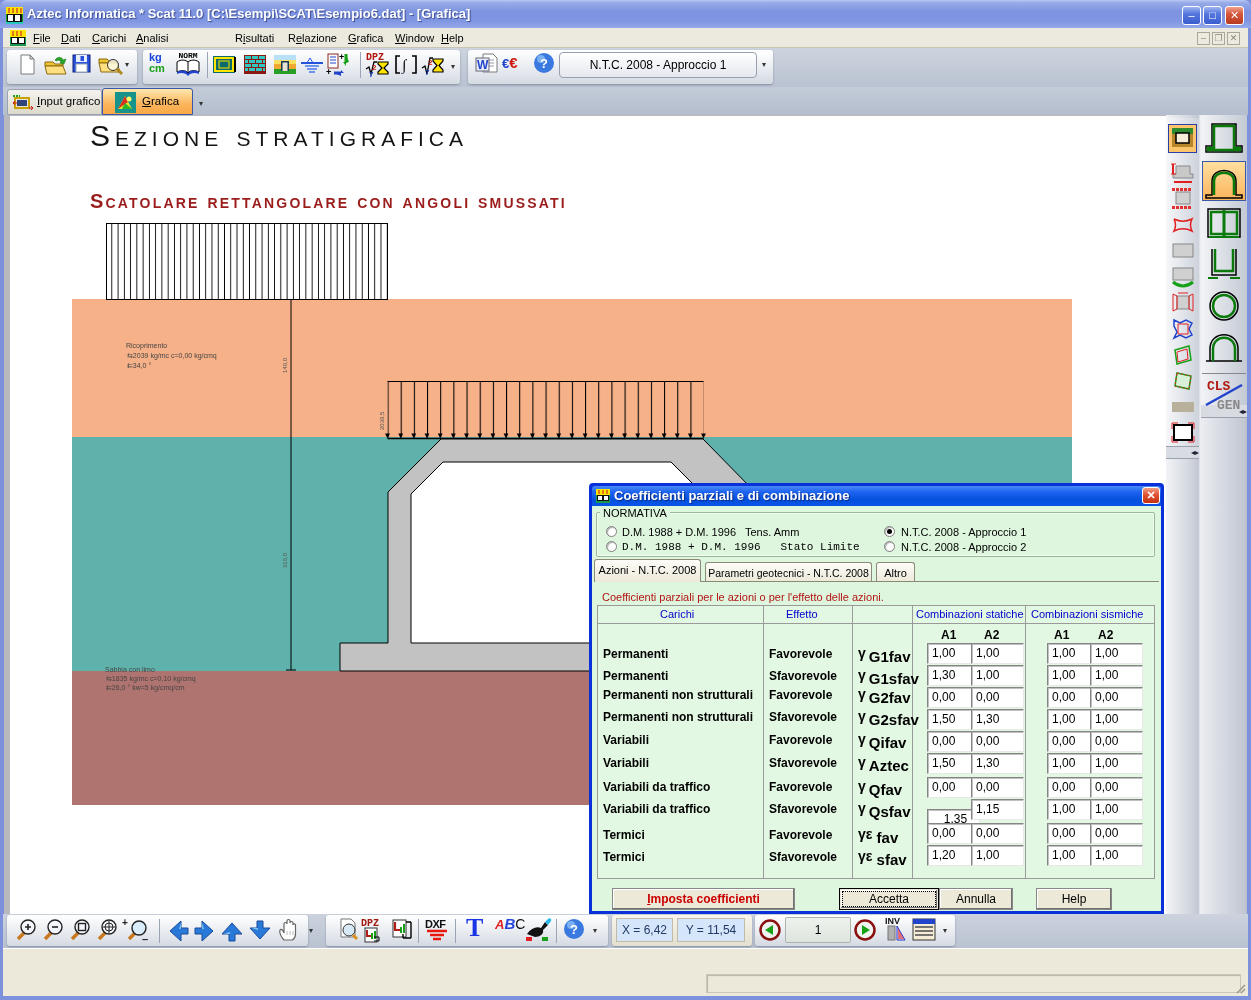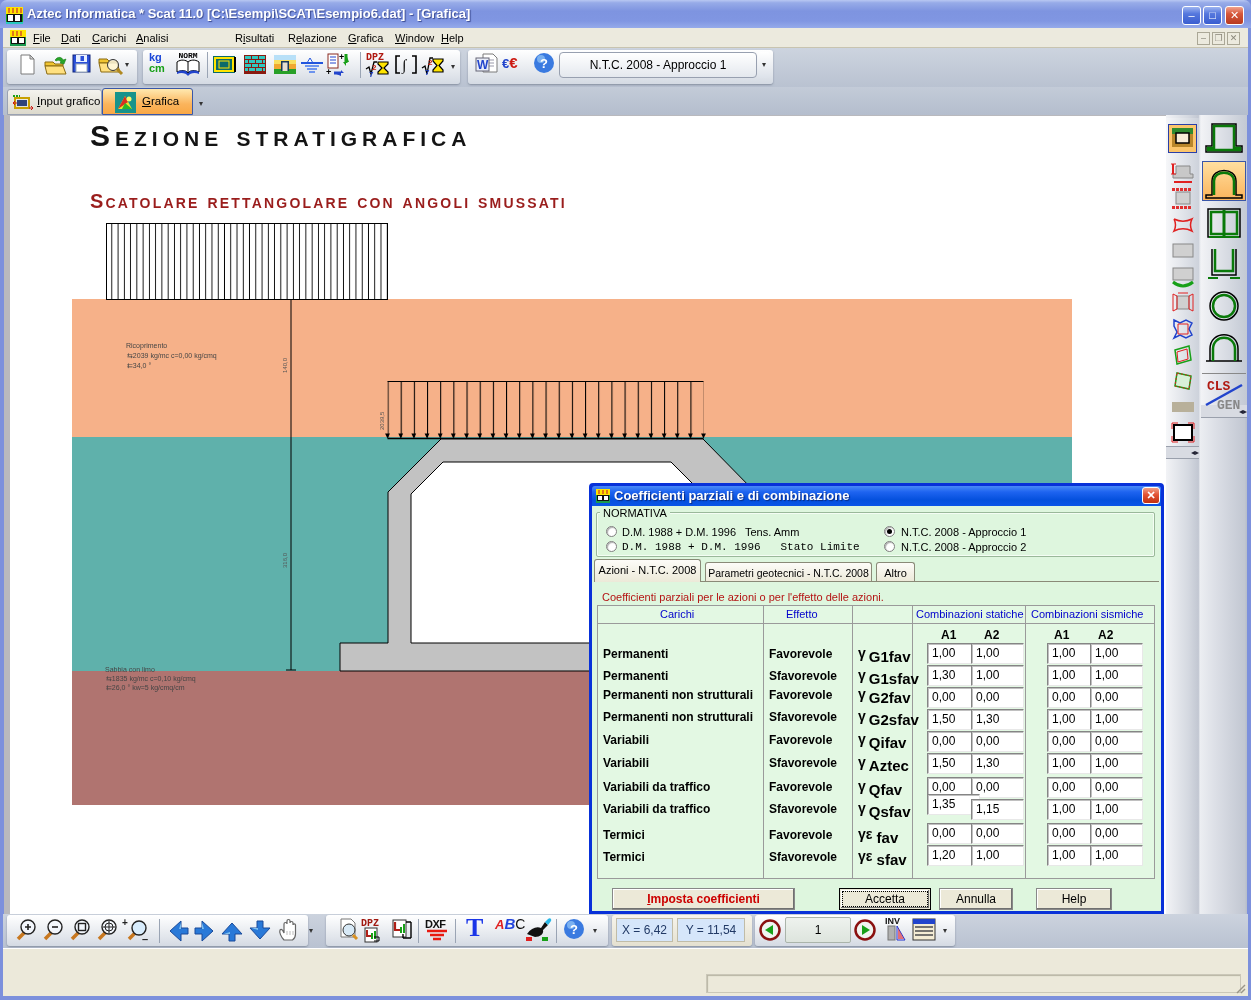--- a/index.html
+++ b/index.html
@@ -27,21 +27,21 @@
   background:linear-gradient(#ffffff,#e2e6ec 70%,#d4dae3); box-shadow:0 1px 2px rgba(80,90,110,.5); }
 .tsep { position:absolute; top:4px; width:1px; height:26px; background:#9aa4b4; }
 .tdrop { position:absolute; font-size:8px; color:#333; }
 
 
 #tabrow { left:3px; top:87px; width:1245px; height:28px; background:linear-gradient(#c3cbd8,#b4bdcd); }
 #canvas { left:10px; top:116px; width:1156px; height:798px; background:#fff; }
 #canvasframe { left:4px; top:115px; width:1162px; height:799px; background:#b9b9bd; }
 
 
-#h1 { left:90px; top:119px; color:#141414; font-weight:bold; font-variant:small-caps; font-size:30px; letter-spacing:5px; }
+#h1 { left:90px; top:119px; color:#141414; font-weight:normal; font-variant:small-caps; font-size:30px; letter-spacing:5px; }
 #h2 { left:90px; top:190px; color:#9a1d1c; font-weight:bold; font-variant:small-caps; font-size:20px; letter-spacing:2.2px; }
 
 
 #sidebar { left:1166px; top:115px; width:81px; height:799px;
   background:linear-gradient(90deg, #f2f3f6 0%, #d4d8e0 28%, #c2c7d2 40%, #eceef2 42%, #dde0e7 60%, #c2c7d2 97%, #b6bdca 100%); }
 
 
 #dialog { left:589px; top:483px; width:575px; height:431px; background:#0831d9;
   border:3px solid #0831d9; border-radius:4px 4px 0 0; }
 #dlgtitle { left:0; top:0; width:569px; height:20px; border-radius:3px 3px 0 0;
@@ -557,42 +557,42 @@
       <div class="rowlab" style="left:5px; top:174px;">Variabili da traffico</div>
       <div class="rowlab" style="left:171px; top:174px;">Favorevole</div>
       <div class="gam" style="left:260px; top:172px;">γ<sub> Qfav</sub></div>
       <div class="cell" style="left:329px; top:171px;">0,00</div>
       <div class="cell" style="left:373px; top:171px;">0,00</div>
       <div class="cell" style="left:449px; top:171px;">0,00</div>
       <div class="cell" style="left:492px; top:171px;">0,00</div>
       <div class="rowlab" style="left:5px; top:196px;">Variabili da traffico</div>
       <div class="rowlab" style="left:171px; top:196px;">Sfavorevole</div>
       <div class="gam" style="left:260px; top:194px;">γ<sub> Qsfav</sub></div>
-      <div class="cell" style="left:329px; top:188px;">1,35</div>
+      <div class="cell" style="left:329px; top:203px;text-align:center;">1,35</div>
       <div class="cell" style="left:373px; top:193px;">1,15</div>
       <div class="cell" style="left:449px; top:193px;">1,00</div>
       <div class="cell" style="left:492px; top:193px;">1,00</div>
       <div class="rowlab" style="left:5px; top:222px;">Termici</div>
       <div class="rowlab" style="left:171px; top:222px;">Favorevole</div>
       <div class="gam" style="left:260px; top:220px;">γε<sub>&nbsp;fav</sub></div>
       <div class="cell" style="left:329px; top:217px;">0,00</div>
       <div class="cell" style="left:373px; top:217px;">0,00</div>
       <div class="cell" style="left:449px; top:217px;">0,00</div>
       <div class="cell" style="left:492px; top:217px;">0,00</div>
       <div class="rowlab" style="left:5px; top:244px;">Termici</div>
       <div class="rowlab" style="left:171px; top:244px;">Sfavorevole</div>
       <div class="gam" style="left:260px; top:242px;">γε<sub>&nbsp;sfav</sub></div>
       <div class="cell" style="left:329px; top:239px;">1,20</div>
       <div class="cell" style="left:373px; top:239px;">1,00</div>
       <div class="cell" style="left:449px; top:239px;">1,00</div>
       <div class="cell" style="left:492px; top:239px;">1,00</div>
     </div>
 
     <div class="dbtn" style="left:20px; width:183px; color:#cc0000; font-weight:bold;"><u>I</u>mposta coefficienti</div>
-    <div class="dbtn" id="btnaccetta" style="left:247px; width:92px;">Accetta</div>
+    <div class="dbtn" id="btnaccetta" style="left:247px; width:100px;">Accetta</div>
     <div class="dbtn" style="left:347px; width:74px;">Annulla</div>
     <div class="dbtn" style="left:444px; width:76px;">Help</div>
   </div>
 </div>
 
 <div class="abs" id="btoolbar">
   <div class="chunk" style="left:4px; width:301px; top:1px; height:31px;"></div>
   <div class="chunk" style="left:323px; width:282px; top:1px; height:31px;"></div>
   <div class="chunk" style="left:609px; width:140px; top:1px; height:31px; background:linear-gradient(#f7f5ec,#e4e0d0);"></div>
   <div class="chunk" style="left:752px; width:200px; top:1px; height:31px;"></div>

